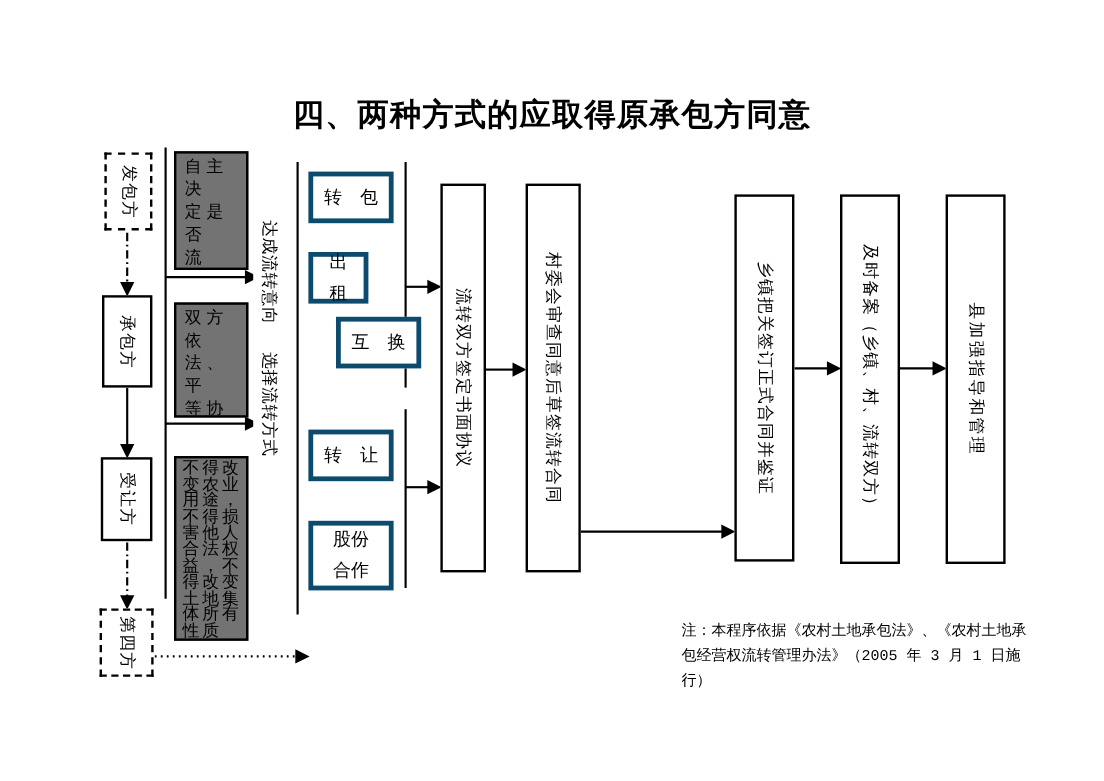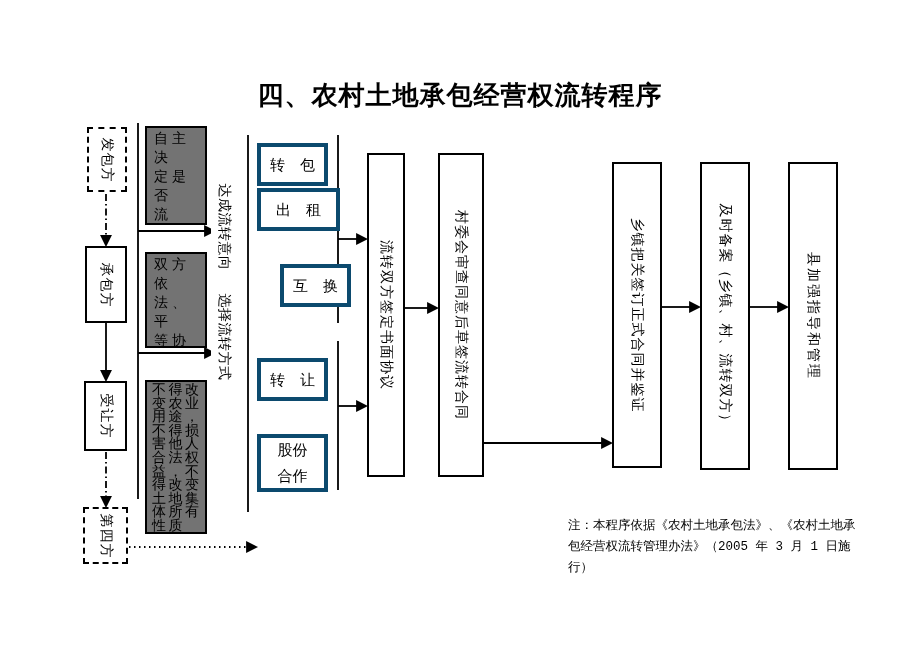--- a/index.html
+++ b/index.html
@@ -45,21 +45,21 @@
   .footnote {
     position:absolute; white-space:pre-line;
     font-family:Liberation Mono, monospace; font-size:12.5px; line-height:21px;
   }
 </style>
 </head>
 <body>
 
 <div class="page">
 
-  <div class="title">四、农村土地承包经营权流转程序</div>
+  <div class="title">四、两种方式的应取得原承包方同意</div>
 
   <svg class="wires" width="920" height="651" viewBox="0 0 920 651">
     <g stroke="#000" stroke-width="1.8" fill="#000">
 
       <line x1="138" y1="123" x2="138" y2="499"></line>
       <line x1="248" y1="135" x2="248" y2="512"></line>
       <line x1="338" y1="135" x2="338" y2="323"></line>
       <line x1="338" y1="341" x2="338" y2="490"></line>
 
       <line x1="138" y1="231" x2="205" y2="231"></line>
@@ -128,21 +128,21 @@
 性质</div>
 
   <div class="vbox vlabel" style="left:211px; top:183px; width:26px; height:88px; border:none;">
     <span class="rot">达成流转意向</span>
   </div>
   <div class="vbox vlabel" style="left:211px; top:293px; width:26px; height:88px; border:none;">
     <span class="rot">选择流转方式</span>
   </div>
 
   <div class="mbox" style="left:257px; top:143px; width:71px; height:43px;">转　包</div>
-  <div class="mbox" style="left:257px; top:188px; width:83px; height:43px;">出　租</div>
+  <div class="mbox" style="left:257px; top:210px; width:50px; height:43px;">出　租</div>
   <div class="mbox" style="left:257px; top:264px; width:71px; height:43px;margin-left:23px;">互　换</div>
   <div class="mbox" style="left:257px; top:358px; width:71px; height:43px;">转　让</div>
   <div class="mbox" style="left:257px; top:434px; width:71px; height:58px;">股份
 合作</div>
 
   <div class="vbox" style="left:367px; top:153px; width:38px; height:324px;">
     <span class="rot">流转双方签定书面协议</span>
   </div>
   <div class="vbox" style="left:438px; top:153px; width:46px; height:324px;">
     <span class="rot">村委会审查同意后草签流转合同</span>

